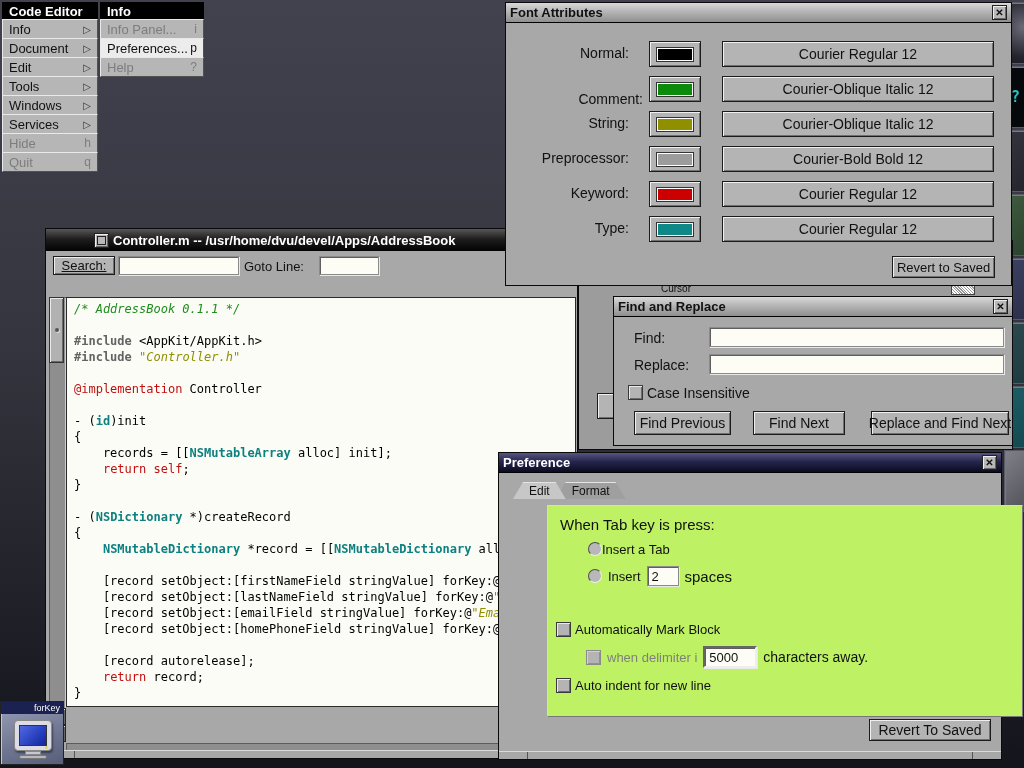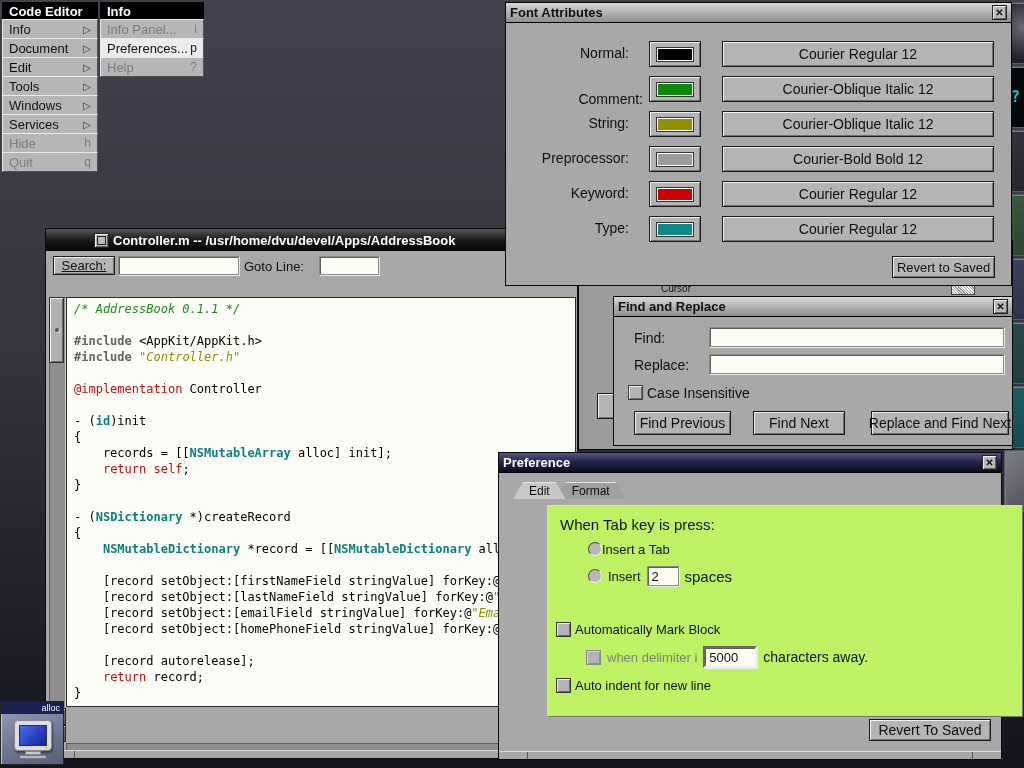--- a/index.html
+++ b/index.html
@@ -288,21 +288,21 @@
   <div class="menu-item dim">
     <span>Help</span>
     <span class="menu-accel">?</span>
   </div>
 </div>
 
 <div style="position:absolute; left:0; top:701px; width:64px; height:64px; z-index:8;
             background:linear-gradient(160deg,#9aa2ba 0%,#6d7590 60%,#565e78 100%);
             border:1px solid #222; box-shadow:inset 1px 1px 0 #c4c8d8;">
   <div style="position:absolute; left:0; top:0; width:100%; height:12px; background:#1b2150;
-              color:#fff; font-size:9px; text-align:right; padding-right:3px; line-height:12px;">alloc</div>
+              color:#fff; font-size:9px; text-align:right; padding-right:3px; line-height:12px;">forKey</div>
   <div style="position:absolute; left:13px; top:18px; width:38px; height:31px; background:#dcdce4;
               border-radius:4px; border:1px solid #888; box-shadow:1px 2px 2px rgba(0,0,0,.4);">
     <div style="position:absolute; left:4px; top:4px; width:28px; height:21px;
                 background:linear-gradient(135deg,#4f6ae0 0%,#2238b8 70%,#15259a 100%); border:1px solid #333;"></div>
   </div>
   <div style="position:absolute; left:24px; top:49px; width:16px; height:4px; background:#c8c8d2; border:1px solid #888;"></div>
   <div style="position:absolute; left:18px; top:53px; width:28px; height:4px; background:#b8b8c4; border:1px solid #777; border-radius:2px;"></div>
   <div style="position:absolute; left:44px; top:44px; width:3px; height:3px; background:#d8d860; border-radius:50%;"></div>
 </div>
 

